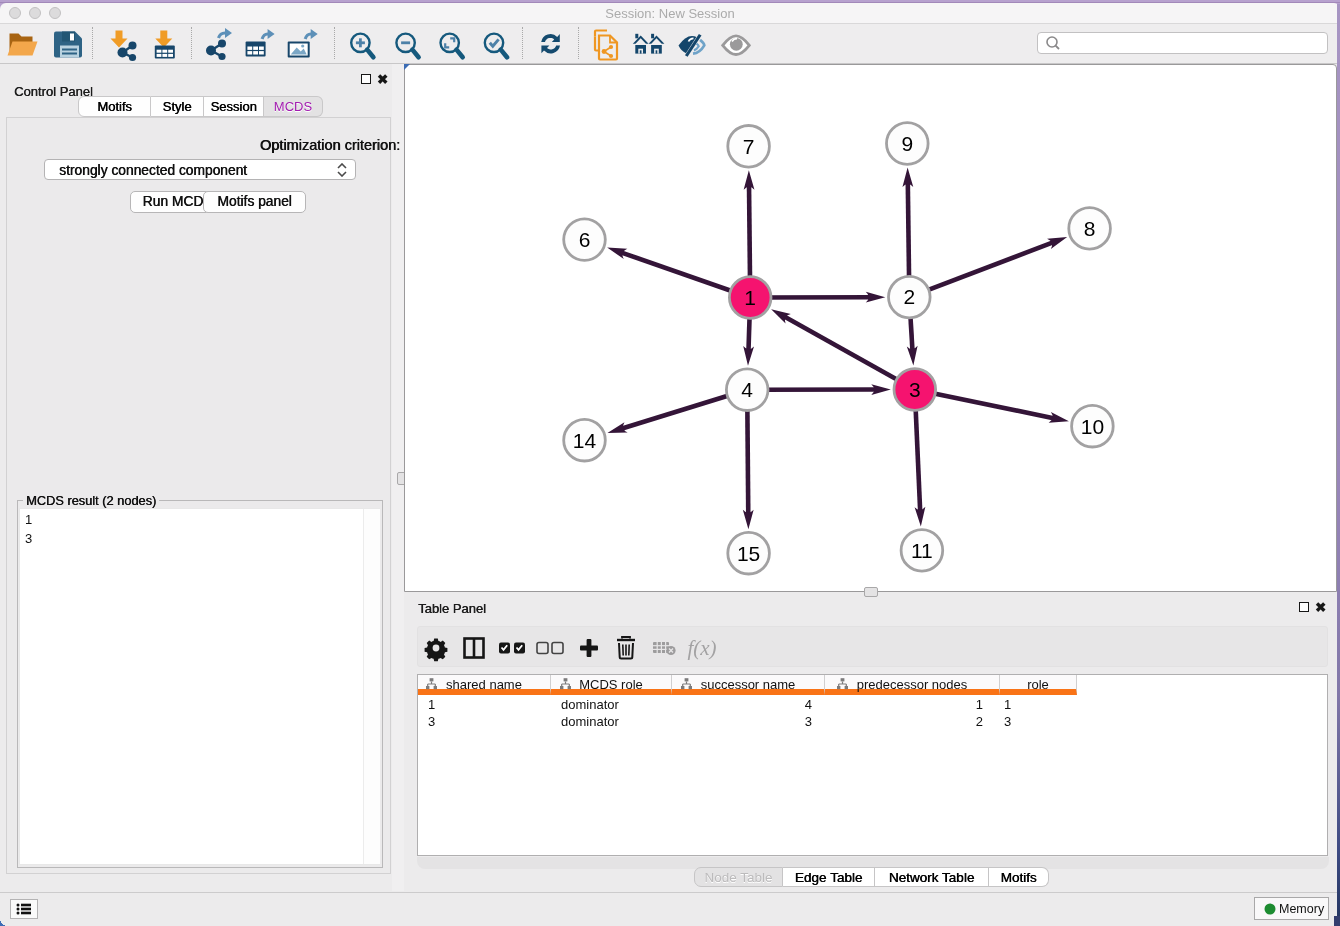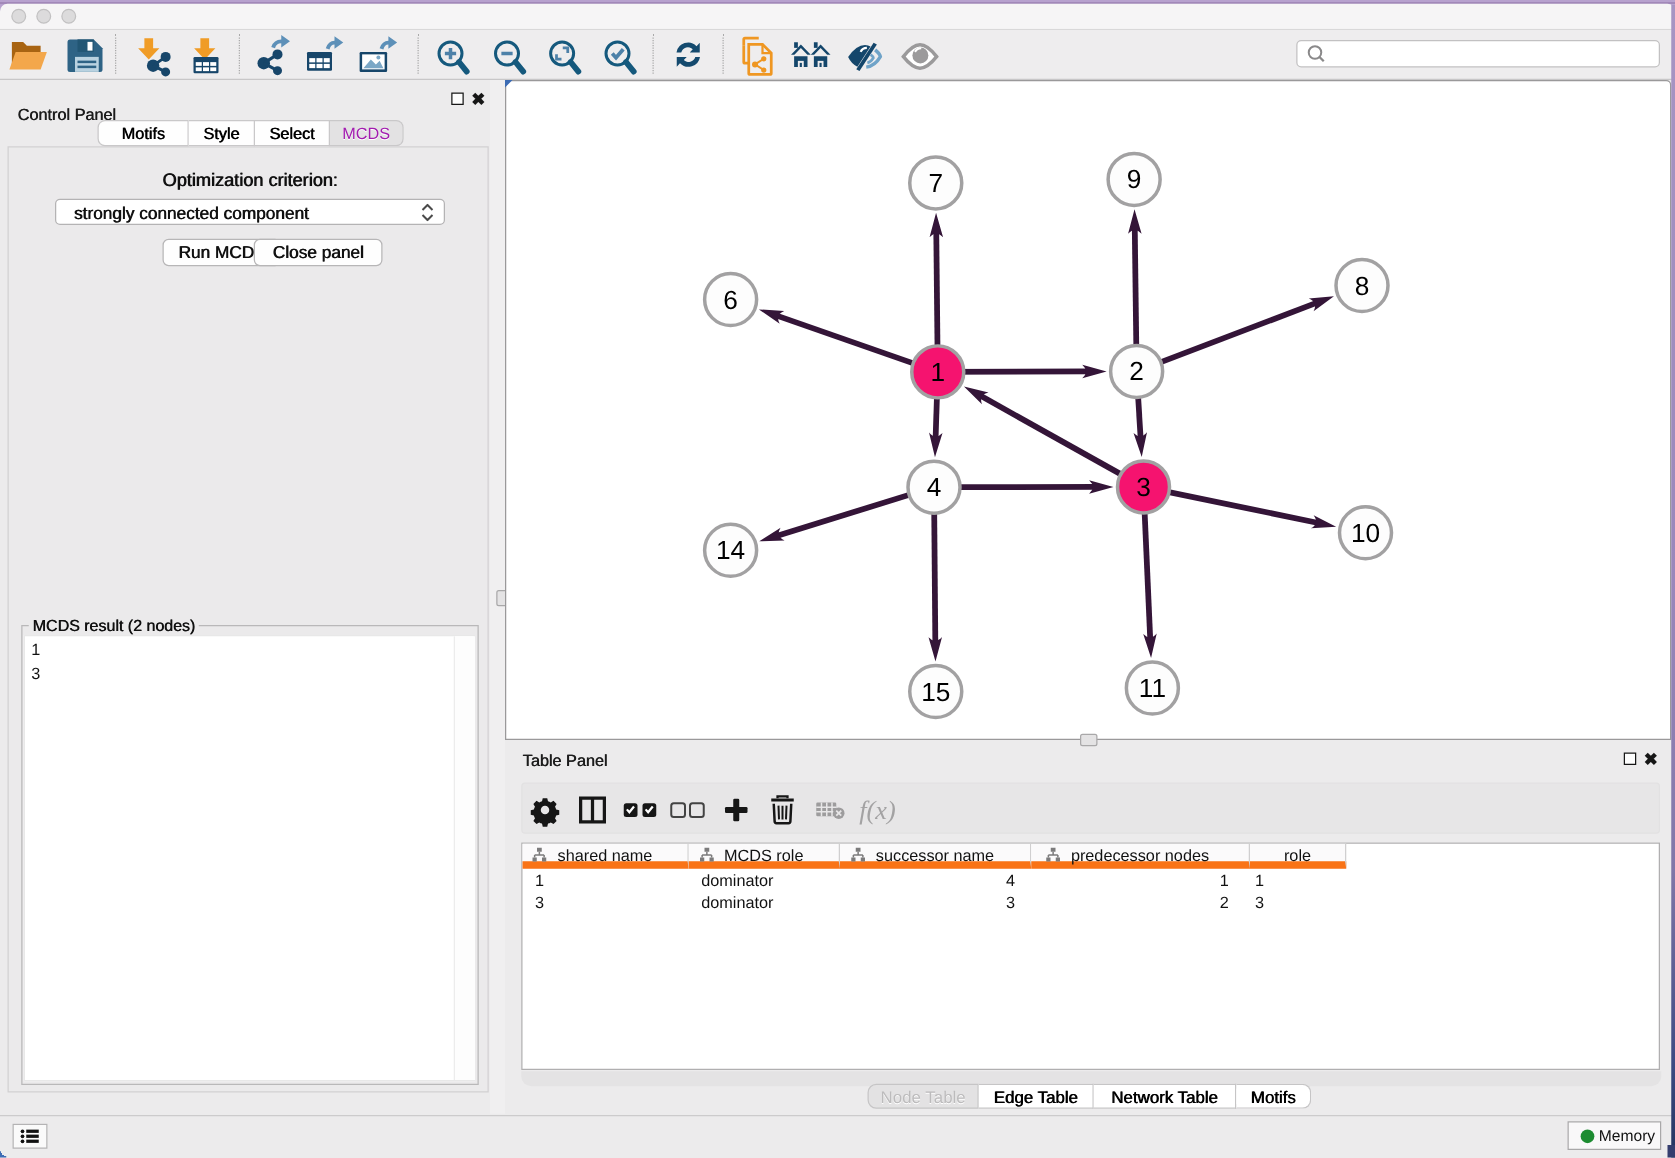--- a/index.html
+++ b/index.html
@@ -29,21 +29,21 @@
   
   #cp-title{left:14px;top:72px;font-size:13px;color:#1c1c1c;text-shadow:0.4px 0 0 #1c1c1c;margin-top:12px;}
   .sqbtn{position:absolute;width:8px;height:8px;border:1.5px solid #161616;
     background:#fdfdfd;box-sizing:content-box;}
   .xbtn{position:absolute;font-size:13.5px;font-weight:bold;color:#161616;}
   #cp-box{left:6px;top:117px;width:385px;height:757px;
     border:1px solid #d2d1d2;background:#ebeaeb;box-sizing:border-box;}
   .tab{position:absolute;top:96px;height:21px;box-sizing:border-box;
     border:1px solid #c9c8c9;background:#fefefe;font-size:13px;color:#000;
     text-align:center;line-height:20px;text-shadow:0.5px 0 0 #000;}
-  #opt-label{left:0px;top:137px;width:400px;text-align:center;font-size:14.5px;color:#111;text-shadow:0.6px 0 0 #111;}
+  #opt-label{left:0px;top:137px;width:400px;text-align:right;font-size:14.5px;color:#111;text-shadow:0.6px 0 0 #111;}
   #dropdown{left:44px;top:159px;width:312px;height:21px;background:#fff;
     border:1px solid #b4b3b4;border-radius:4px;box-sizing:border-box;}
   #dropdown span{position:absolute;left:14px;top:2.5px;font-size:13.8px;color:#111;text-shadow:0.5px 0 0 #111;}
   .btn{position:absolute;top:191px;height:22px;background:#fefefe;
     border:1px solid #b7b6b7;border-radius:5px;box-sizing:border-box;
     font-size:13.8px;color:#111;text-shadow:0.5px 0 0 #111;text-align:center;line-height:20px;}
   #fieldset{left:17px;top:500px;width:366px;height:368px;
     border:1px solid #b9b8b9;box-sizing:border-box;}
   #fieldset-legend{position:absolute;left:23px;top:493px;background:#ebeaeb;
     padding:0 3px;font-size:12.8px;color:#111;text-shadow:0.4px 0 0 #111;}
@@ -89,20 +89,21 @@
   #membtn{left:1254px;top:897px;width:75px;height:23px;background:#f9f8f9;
     border:1px solid #a9a8a9;box-sizing:border-box;font-size:12.5px;color:#111;}
 </style>
 </head>
 <body>
 <div class="abs" id="desktop-top"></div>
 <div class="abs" id="titlebar">
   <div class="tl" style="left:9px;"></div>
   <div class="tl" style="left:29px;"></div>
   <div class="tl" style="left:49px;"></div>
+  <div id="title-text">Session: New Session</div>
 </div>
 <div class="abs" id="toolbar">
   <div class="tbsep" style="left:92px;"></div>
   <div class="tbsep" style="left:191px;"></div>
   <div class="tbsep" style="left:334px;"></div>
   <div class="tbsep" style="left:522px;"></div>
   <div class="tbsep" style="left:578px;"></div>
   <svg id="tb-icons" width="1340" height="39" style="position:absolute;left:0;top:0">
 
     <g transform="translate(23.5,20.5)">
@@ -255,33 +256,33 @@
 </div>
 <div class="abs" id="mainbg"></div>
 
 <div class="abs" id="cp-title">Control Panel</div>
 <div class="abs" style="left:392px;top:64px;width:12px;height:827px;background:#f0eff0;"></div>
 <div class="sqbtn" style="left:361px;top:74px;"></div>
 <div class="xbtn" style="left:377px;top:71px;">✖</div>
 <div class="abs" id="cp-box"></div>
 <div class="tab" style="left:78px;width:73px;border-radius:6px 0 0 6px;">Motifs</div>
 <div class="tab" style="left:151px;width:53px;border-left:none;">Style</div>
-<div class="tab" style="left:204px;width:60px;border-left:none;">Select</div>
+<div class="tab" style="left:204px;width:60px;border-left:none;">Session</div>
 <div class="tab" style="left:264px;width:59px;border-left:none;border-radius:0 6px 6px 0;
      background:#e3e2e3;color:#a21caf;text-shadow:0 1px 0 #fff;">MCDS</div>
 <div class="abs" id="opt-label">Optimization criterion:</div>
 <div class="abs" id="dropdown">
     <span>strongly connected component</span>
   <svg width="10" height="14" style="position:absolute;right:8px;top:3px">
     <path d="M1 5 L5 1 L9 5" fill="none" stroke="#4a4a4a" stroke-width="1.6"></path>
     <path d="M1 9 L5 13 L9 9" fill="none" stroke="#4a4a4a" stroke-width="1.6"></path>
   </svg>
 </div>
 <div class="btn" style="left:94px;width:95px;margin-left:36px;">Run MCDS</div>
-<div class="btn" style="left:203px;width:103px;">Close panel</div>
+<div class="btn" style="left:203px;width:103px;">Motifs panel</div>
 <div class="abs" id="fieldset"></div>
 <div class="abs" id="mcds-text">
     <div>1</div>
     <div>3</div>
   </div>
 <div class="abs" id="mcds-sb"></div>
 <div class="abs" id="fieldset-legend">MCDS result (2 nodes)</div>
 <div class="abs" id="vsplit-grip"></div>
 
 <div class="abs" id="netframe">

